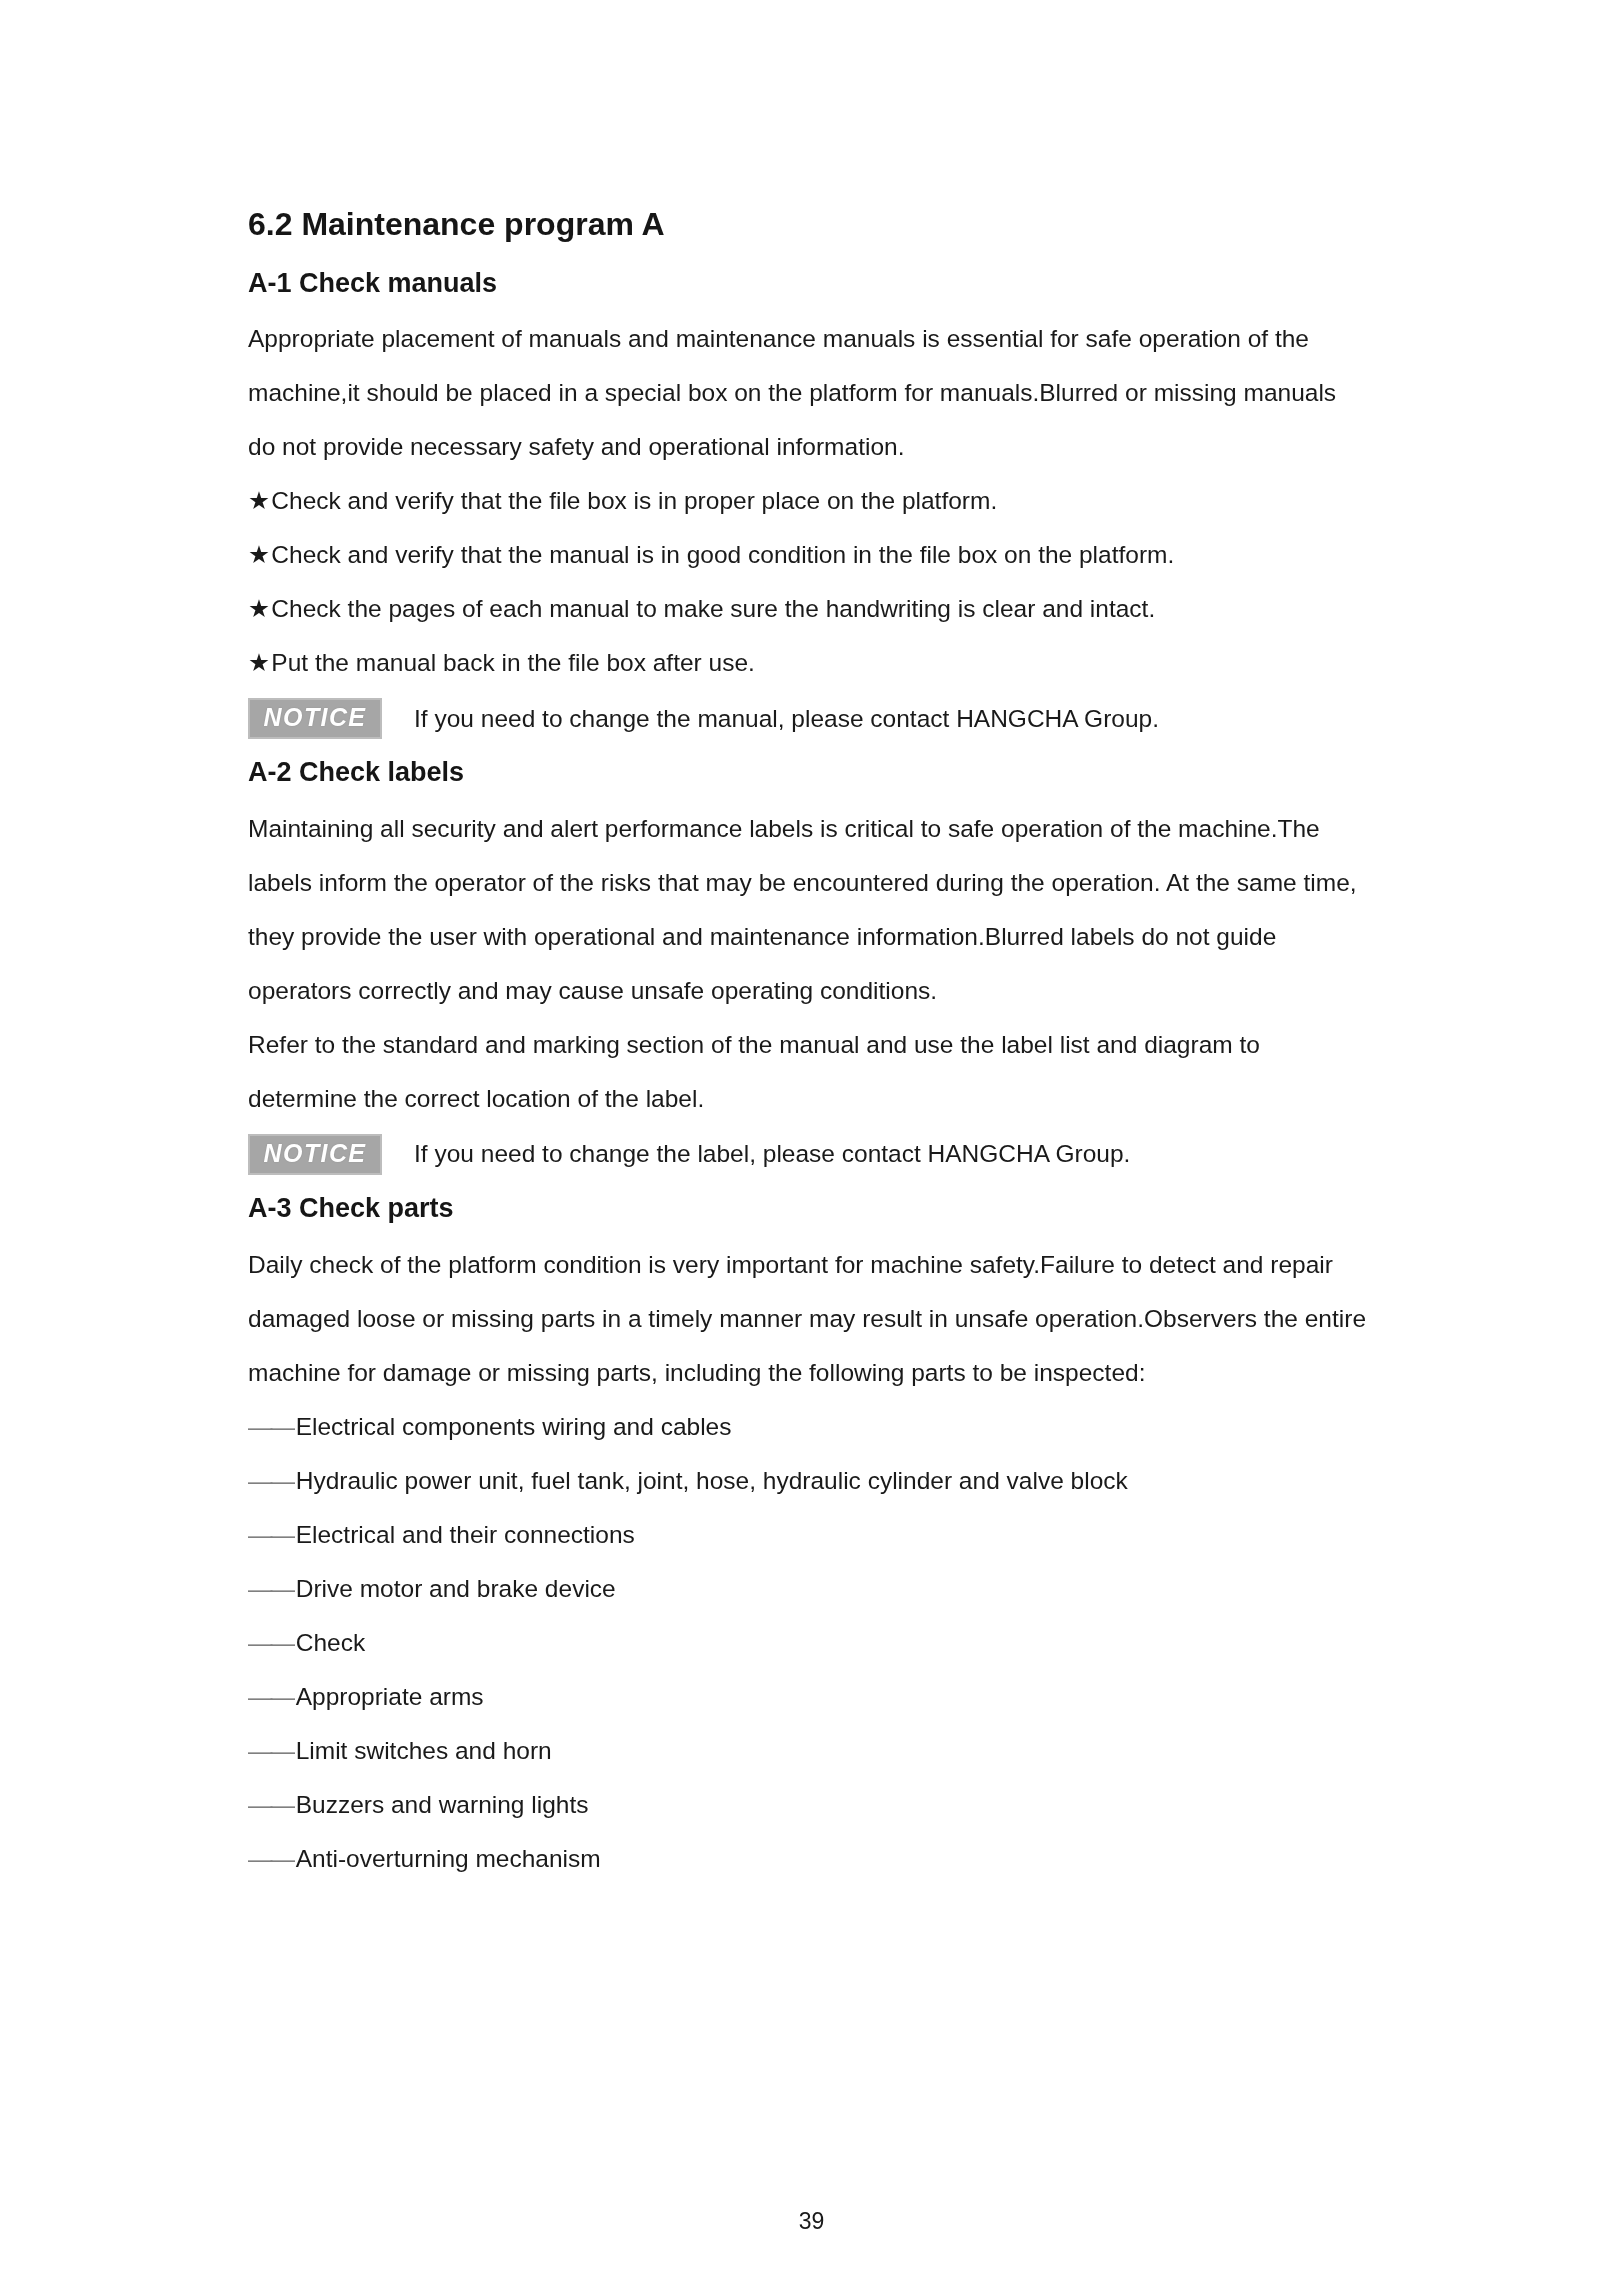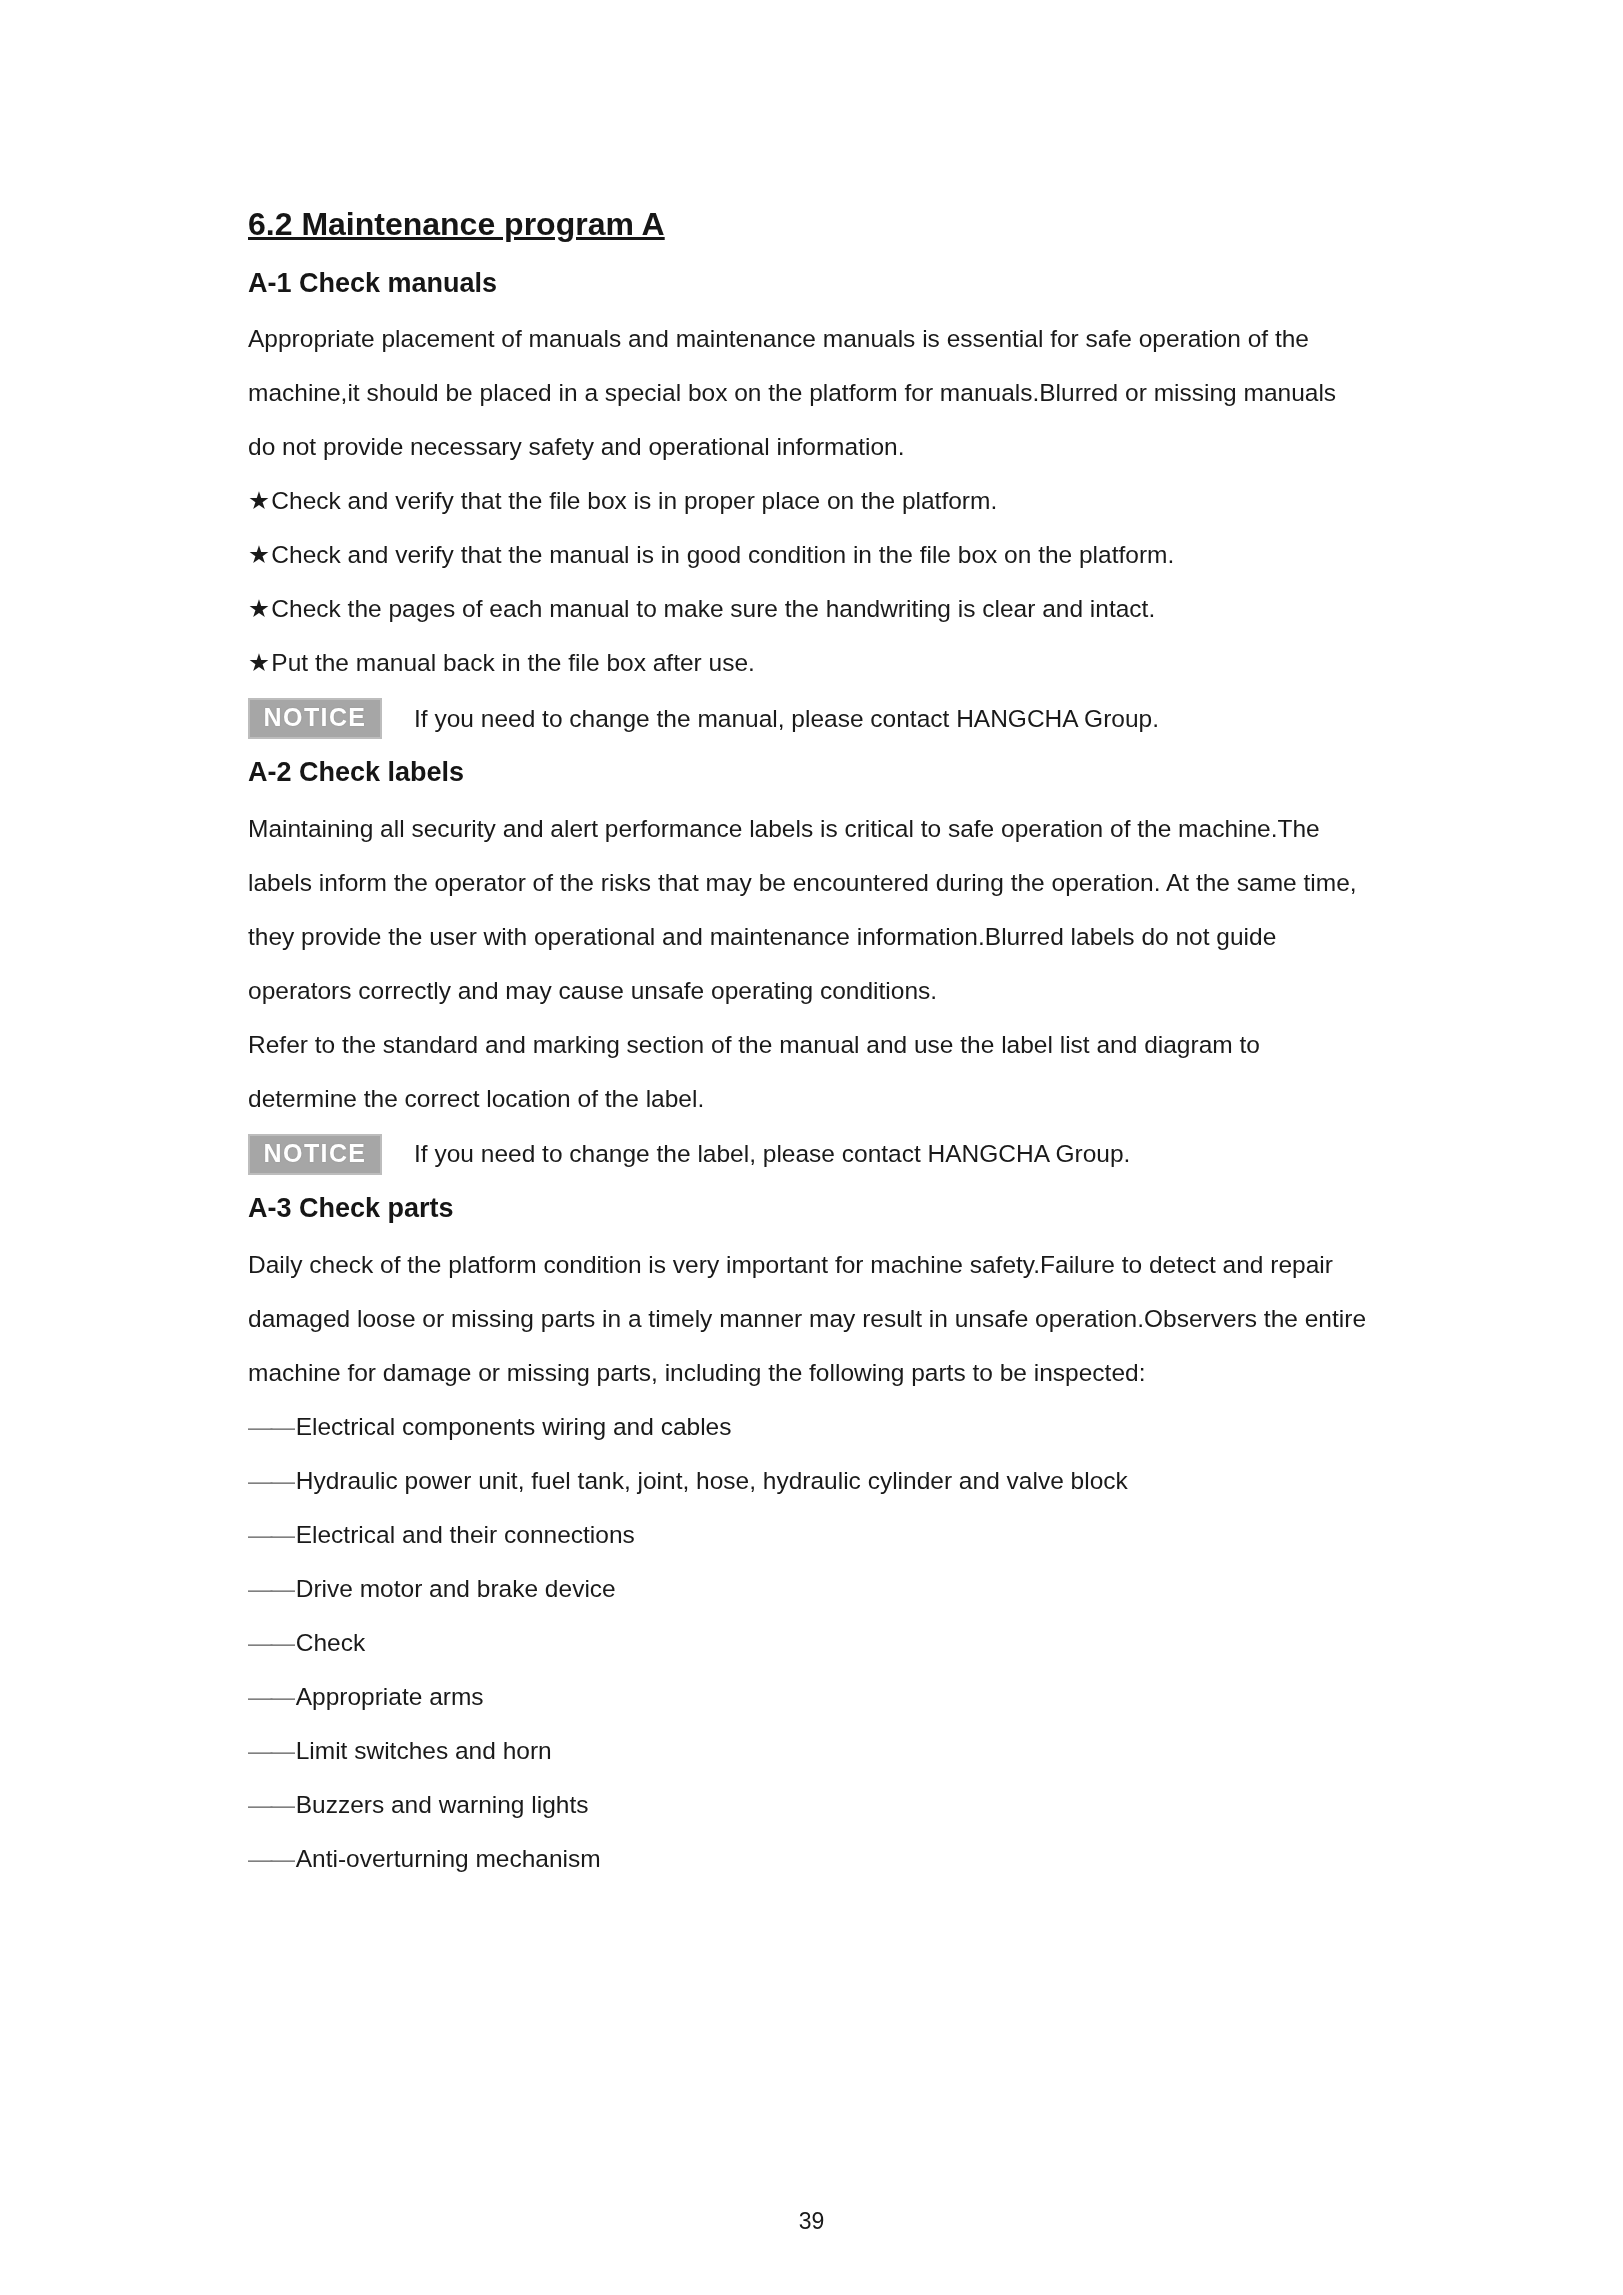--- a/index.html
+++ b/index.html
@@ -17,21 +17,20 @@
     padding: 203px 256px 0 248px;
     font-family: "Liberation Sans", sans-serif;
     color: #1a1a1a;
   }
   .title {
     font-size: 32px;
     font-weight: 700;
     line-height: 42px;
     margin: 0 0 17.7px 0;
     color: #161616;
-    text-decoration: underline;
   }
   .heading {
     font-size: 27px;
     font-weight: 700;
     line-height: 40px;
     margin: 6.8px 0 9.5px 0;
     color: #161616;
   }
   .para {
     font-size: 24.5px;
@@ -50,20 +49,21 @@
     display: flex;
     align-items: center;
     min-height: 54px;
     margin: 1.4px 0;
   }
   .notice-badge {
     display: inline-block;
     background: #a6a6a6;
     color: #ffffff;
     font-weight: 700;
+    font-style: italic;
     font-size: 25px;
     line-height: 1;
     letter-spacing: 1.4px;
     padding: 5.5px 13.6px 6.8px 13.6px;
     border: 2px solid #bdbdbd;
     text-shadow: 0 0 1.4px #8a8a8a;
   }
   .notice-text {
     font-size: 24.5px;
     margin-left: 32px;

